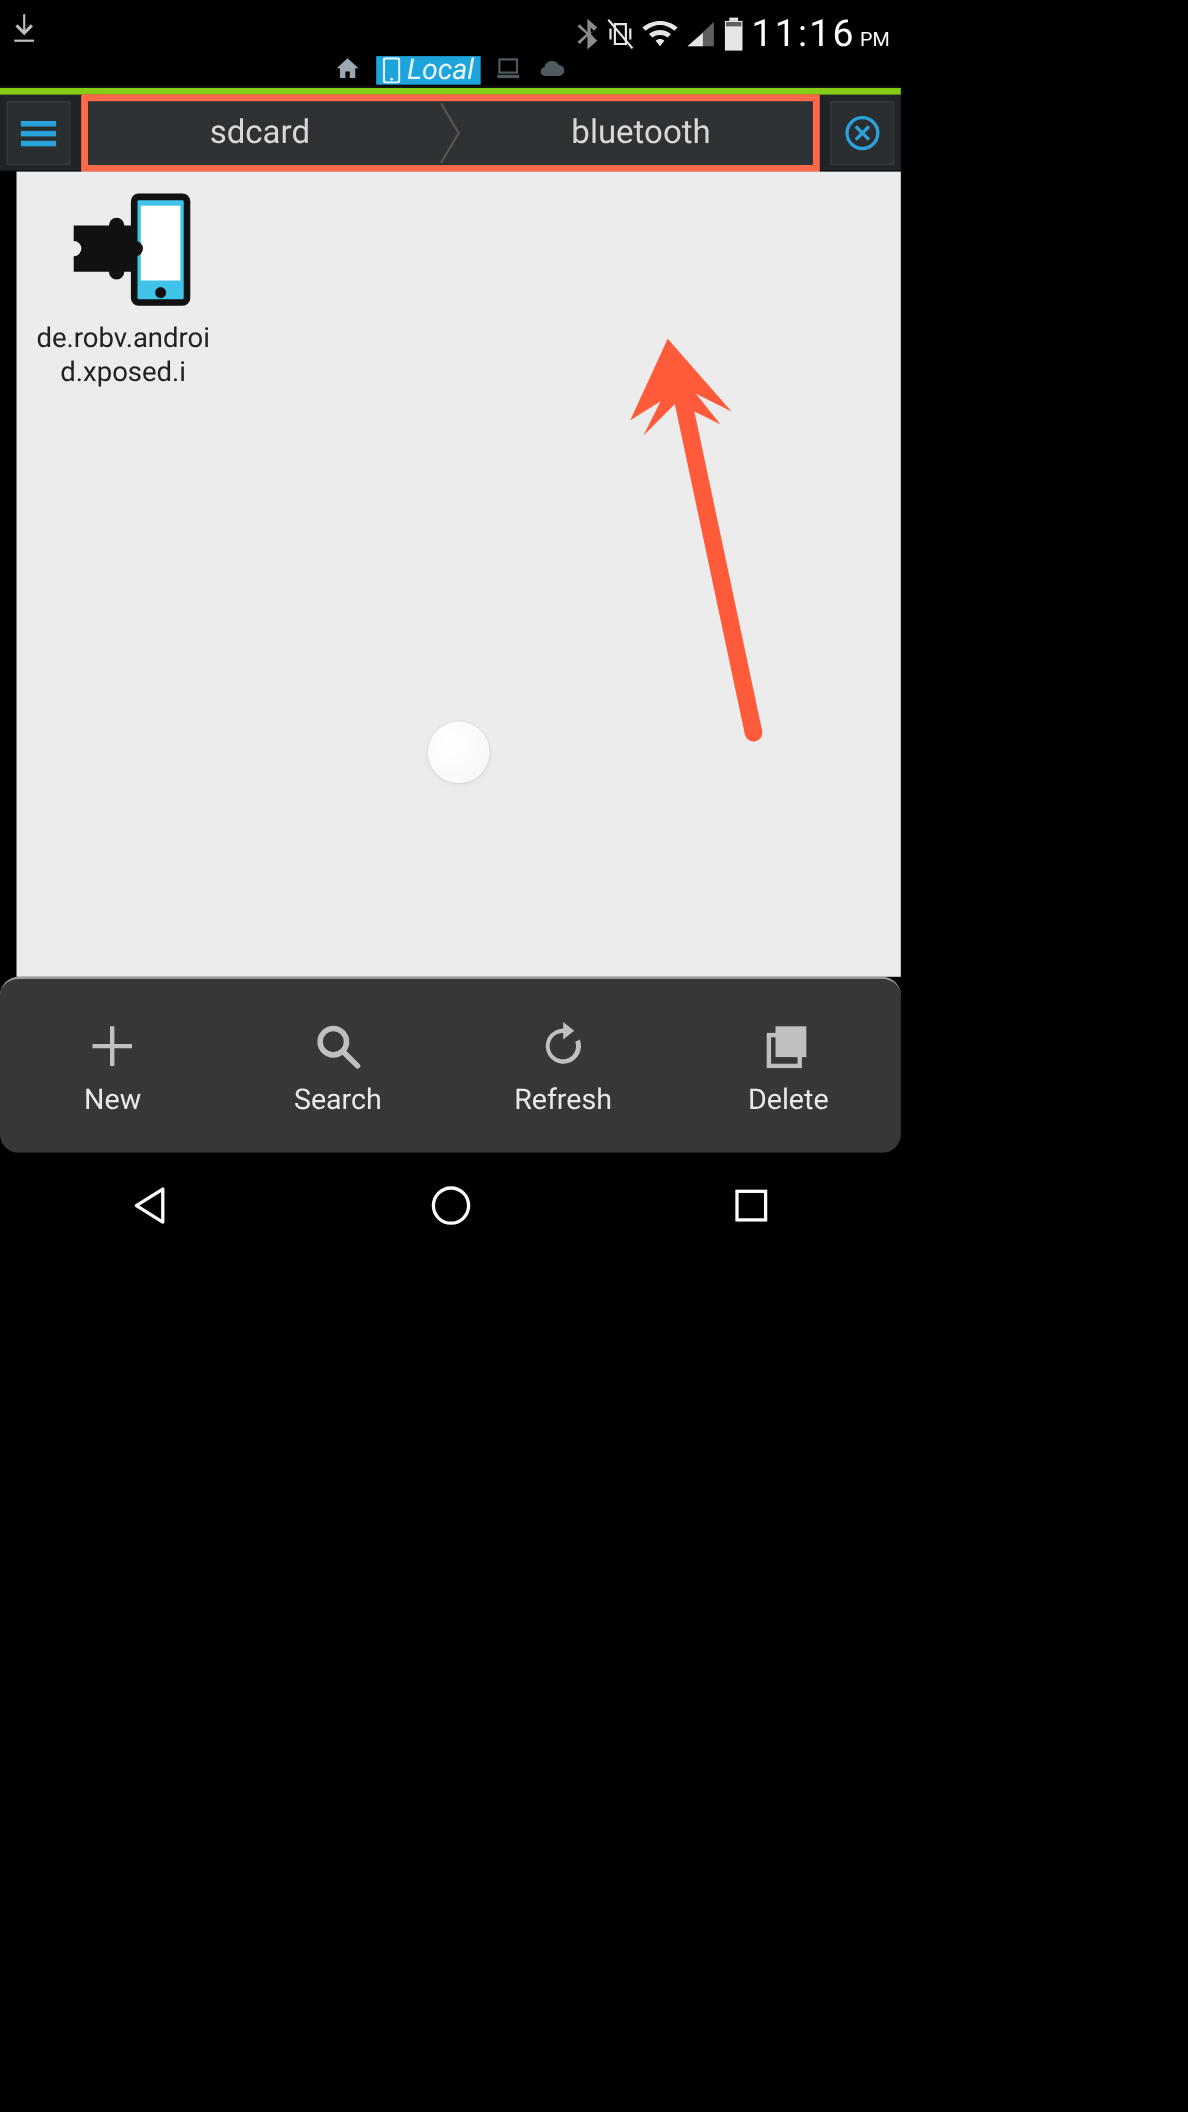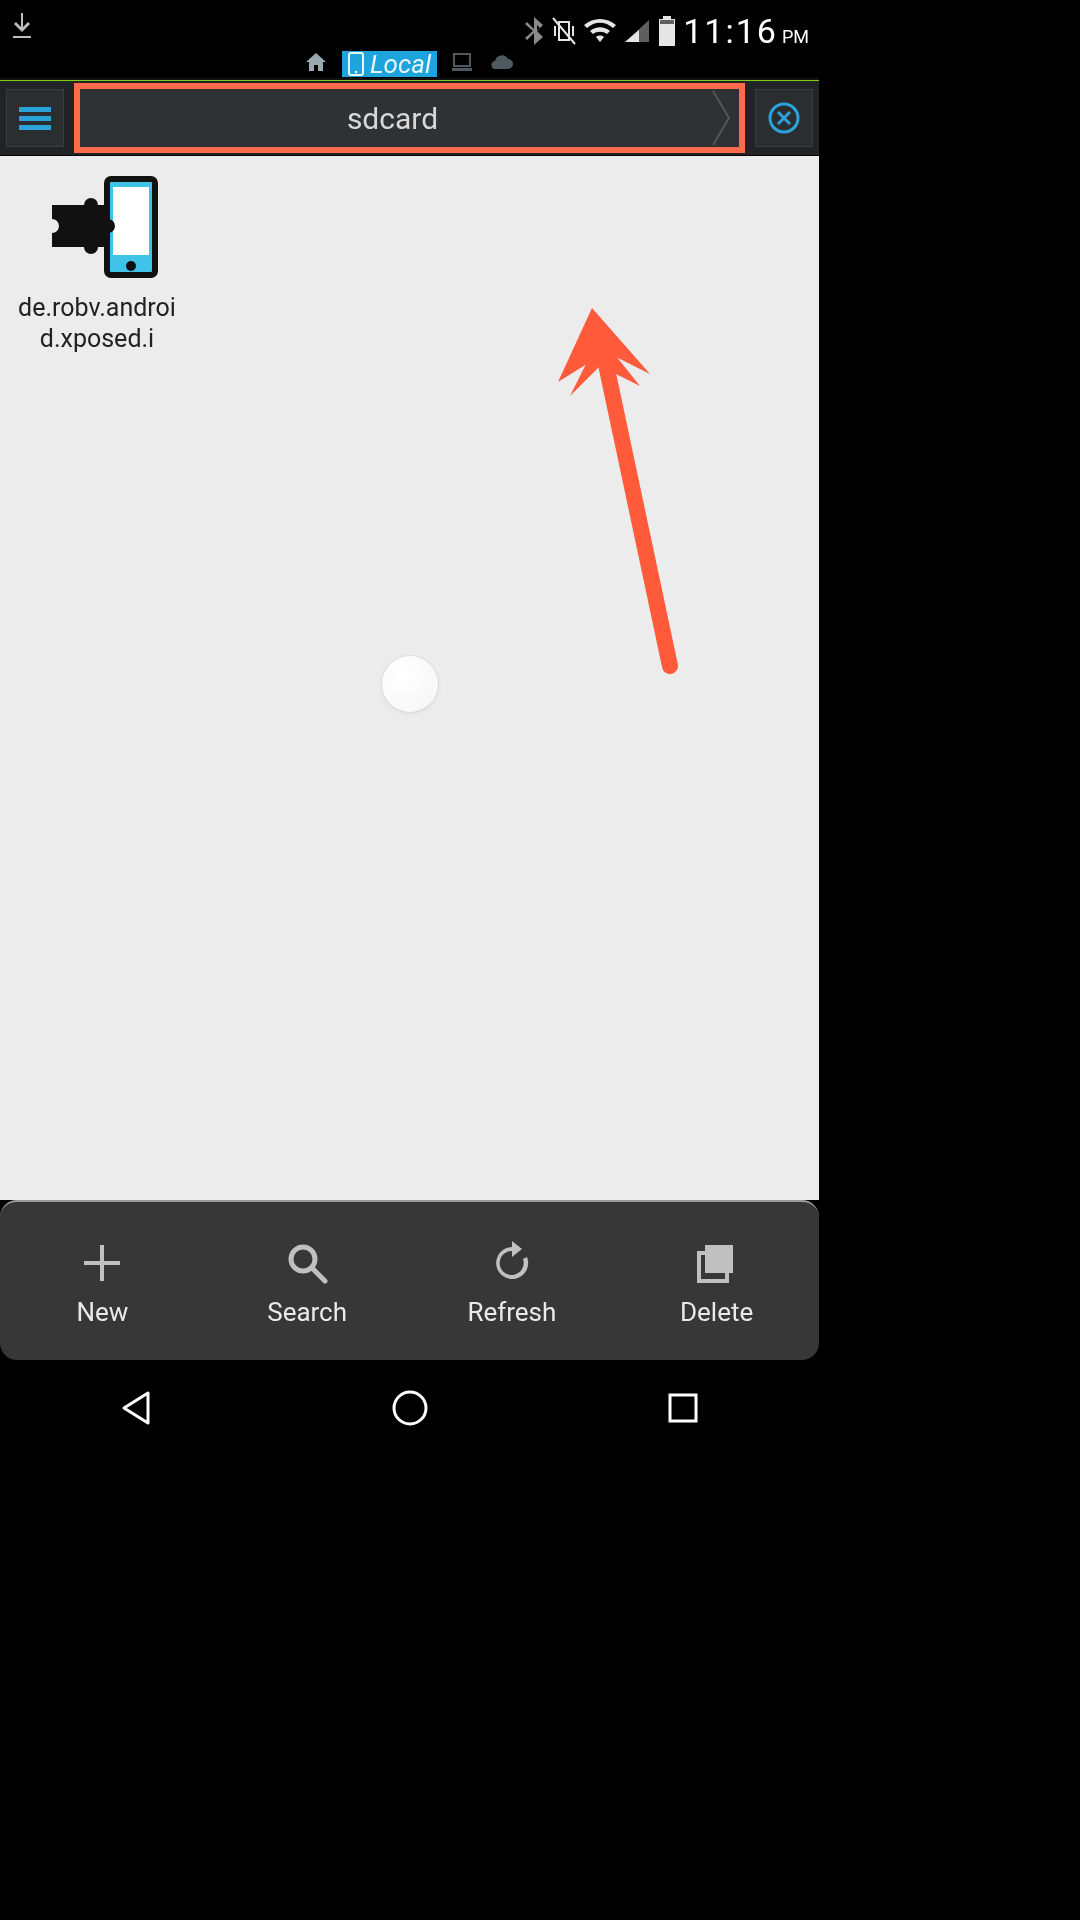--- a/index.html
+++ b/index.html
@@ -54,21 +54,21 @@
   .tab-dim { opacity: .55; }
 
   
   .toolbar {
     height: 76px;
     background: #212427;
     display: flex;
     align-items: center;
     gap: 10px;
     padding: 0 6px;
-    border-top: 1px solid #84cc16;
+    border-top: 6px solid #84cc16;
     border-bottom: 1px solid #000;
   }
   .toolbar-btn {
     width: 58px;
     height: 58px;
     background: #2b2e30;
     border: 1px solid #3a3d3f;
     display: flex;
     align-items: center;
     justify-content: center;
@@ -100,23 +100,24 @@
   .crumb-sep {
     width: 34px;
     display: flex;
     align-items: center;
     justify-content: center;
   }
 
   
   .content {
     background: #ececec;
-    height: 1044px;
+    height: 732px;
     position: relative;
     padding: 12px;
+    margin-left: 15px;
   }
   .file-item {
     width: 170px;
     text-align: center;
   }
   .file-icon {
     height: 120px;
     display: flex;
     align-items: center;
     justify-content: center;
@@ -277,20 +278,23 @@
   <div class="breadcrumb-wrap">
     <div class="breadcrumb">
       <div class="crumb">
         <span>sdcard</span>
       </div>
       <div class="crumb-sep">
         <svg width="22" height="58" viewBox="0 0 22 58">
             <path d="M2 2l16 27L2 56" fill="none" stroke="#555" stroke-width="2"></path>
           </svg>
       </div>
+      <div class="crumb">
+        <span>bluetooth</span>
+      </div>
     </div>
   </div>
 
   <div class="toolbar-btn">
     <svg width="36" height="36" viewBox="0 0 36 36">
       <circle cx="18" cy="18" r="14" fill="none" stroke="#2aa3da" stroke-width="3"></circle>
       <path d="M12 12l12 12M24 12L12 24" stroke="#2aa3da" stroke-width="3"></path>
     </svg>
   </div>
 </div>

